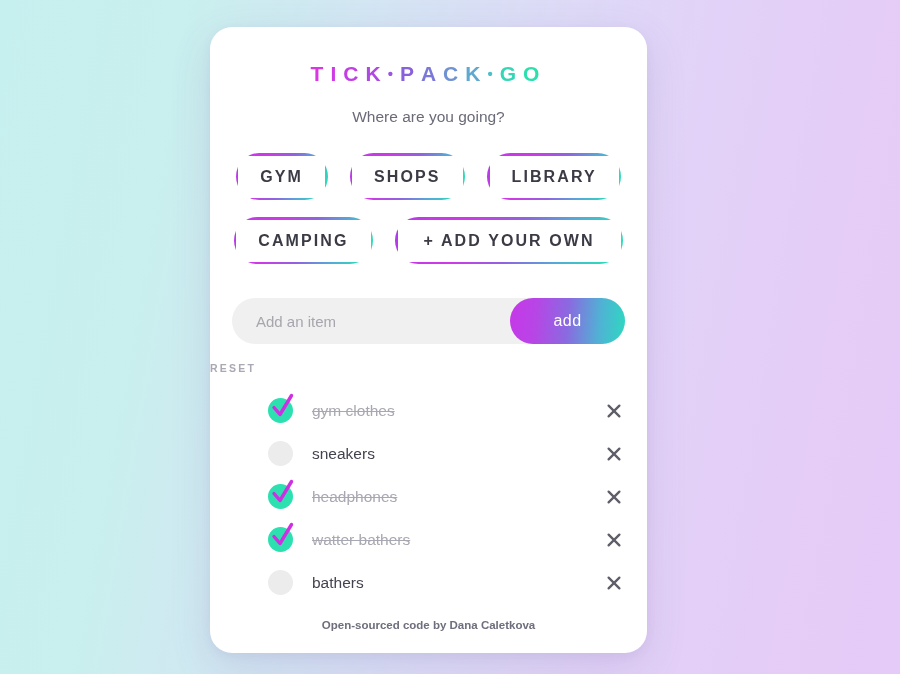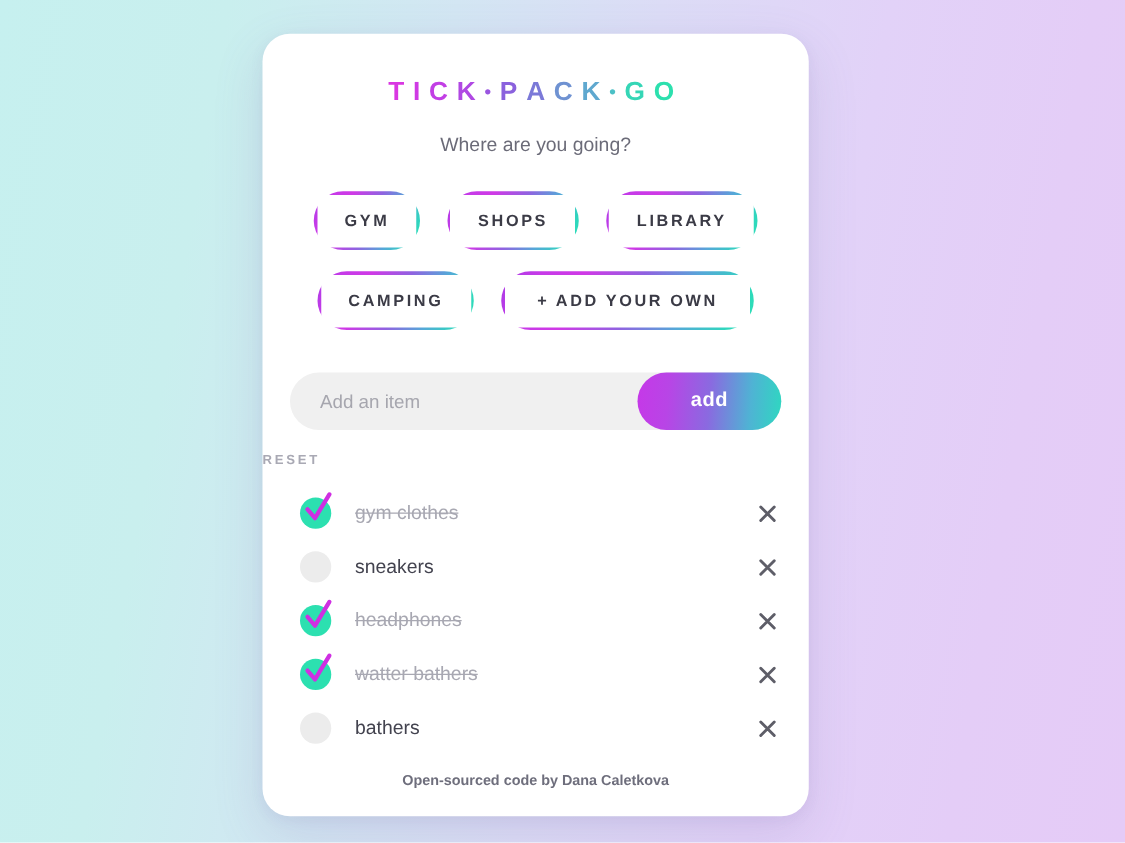--- a/index.html
+++ b/index.html
@@ -80,21 +80,21 @@
     cursor: pointer;
   }
   .pill > span.inner {
     display: flex;
     align-items: center;
     justify-content: center;
     height: 42px;
     border-radius: 4px;
     background: #ffffff;
     padding: 0 22px;
-    font-size: 13px;
+    font-size: 16px;
     font-weight: 700;
     letter-spacing: 2.1px;
     color: #3b3b46;
     white-space: nowrap;
   }
   .pill.wide > span.inner { padding: 0 26px; }
 
   
   .add-row {
     margin: 34px 22px 0 22px;
@@ -119,21 +119,21 @@
   .add-input::placeholder { color: #a6a6ae; }
 
   .add-btn {
     width: 115px;
     height: 46px;
     border: none;
     border-radius: 23px;
     cursor: pointer;
     font-family: "Liberation Sans", sans-serif;
     font-size: 16px;
-    font-weight: 700;
+    font-weight: 400;
     color: #ffffff;
     letter-spacing: 0.4px;
     background: linear-gradient(95deg,
       #c638e8 0%, #b845e6 22%, #8a6ae0 50%,
       #4fb3d4 78%, #2ed8c0 100%);
   }
 
   
   .reset-wrap {
     margin: 14px 24px 0 0;
@@ -149,20 +149,21 @@
   }
 
   
   .list { margin: 13px 0 0 0; }
 
   .item {
     display: flex;
     align-items: center;
     height: 43px;
     padding: 0 22px 0 30px;
+    margin-left: 28px;
   }
 
   .check {
     position: relative;
     width: 25px;
     height: 25px;
     flex: 0 0 25px;
     border-radius: 50%;
     background: #ececec;
     cursor: pointer;

